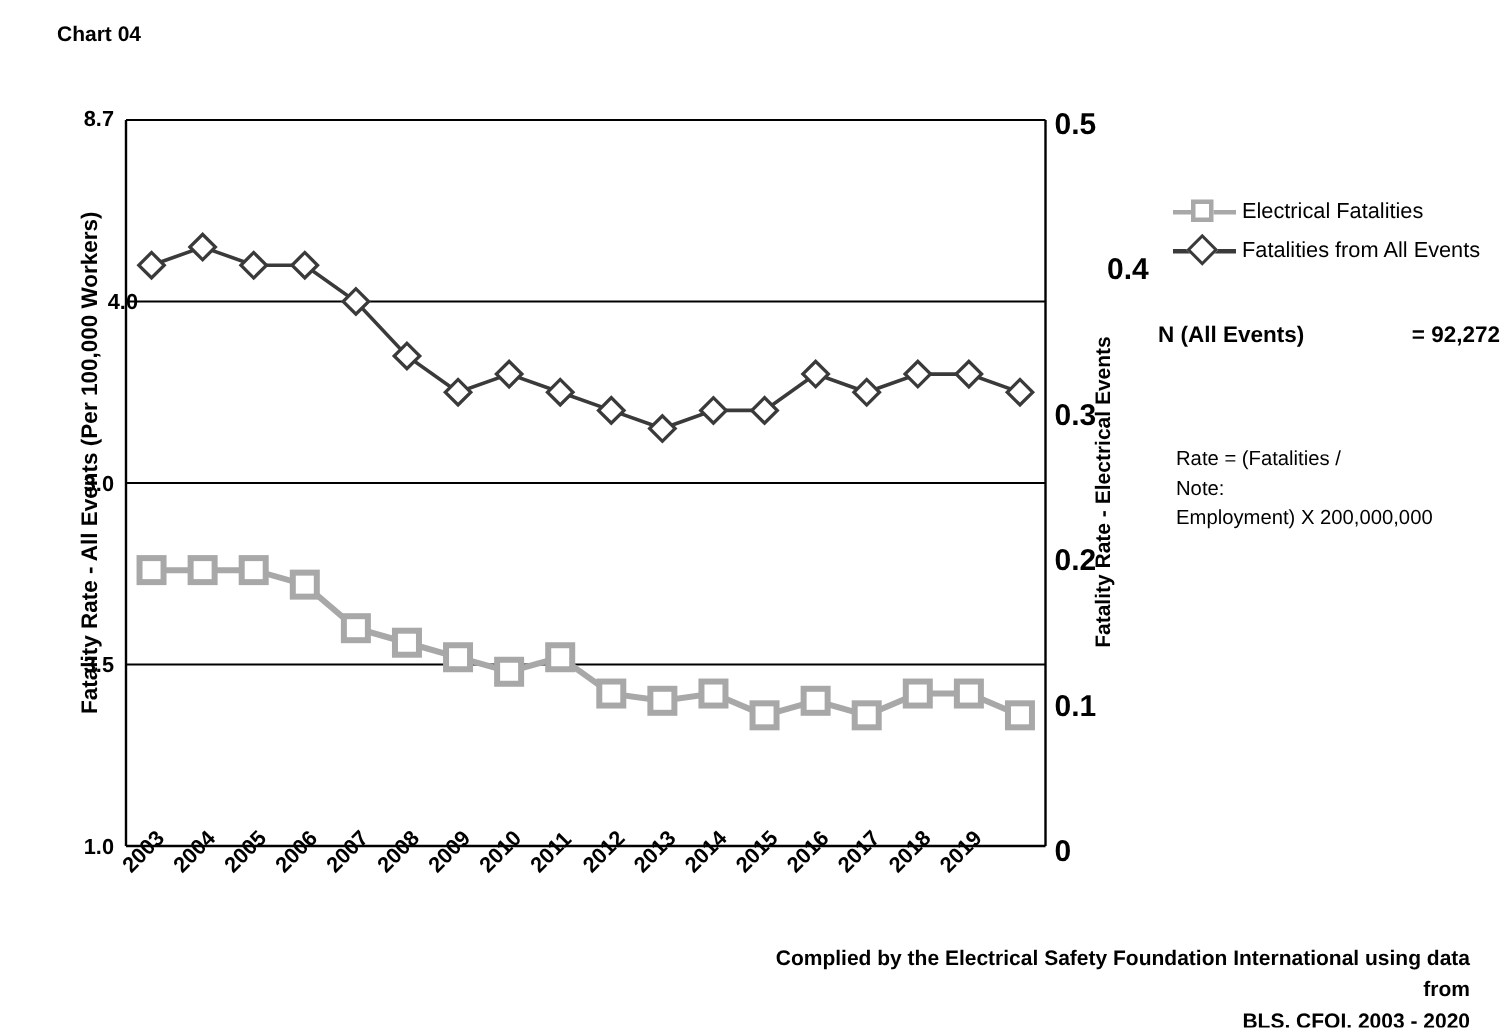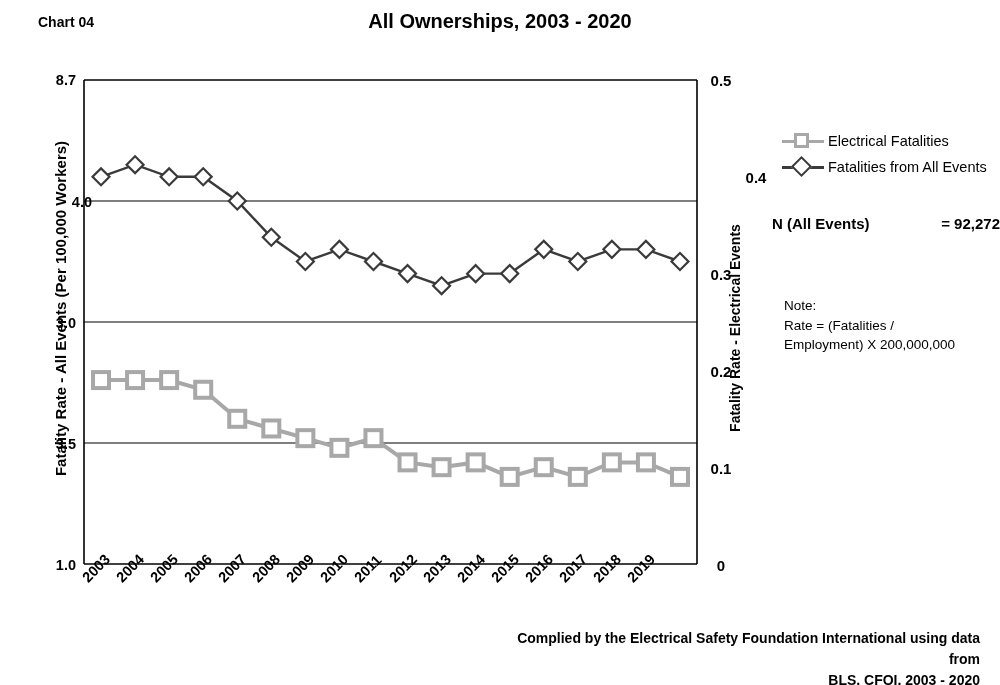--- a/index.html
+++ b/index.html
@@ -66,22 +66,22 @@
     right: 0;
     width: 40px;
     text-align: right;
     font-size: 14.5px;
     font-weight: bold;
   }
   .tick-label-right {
     position: absolute;
     left: 0;
     width: 36px;
-    text-align: center;
-    font-size: 15px;
+    text-align: left;
+    font-size: 20px;
     font-weight: bold;
   }
   .xtick {
     position: absolute;
     font-size: 14.5px;
     font-weight: bold;
     transform-origin: left top;
     transform: rotate(-45deg);
     white-space: nowrap;
   }
@@ -157,21 +157,20 @@
   svg { display: block; }
 </style>
 </head>
 <body>
 
 <div id="chart-root">
 
   <div class="chart-label" id="chart-number">Chart 04</div>
 
   <div id="chart-title">
-    <div>All Ownerships, 2003 - 2020</div>
   </div>
 
   <div id="ylabel-left">Fatality Rate - All Events (Per 100,000 Workers)</div>
   <div id="ylabel-right">Fatality Rate - Electrical Events</div>
 
   <div class="tick-label-left" style="left:36px; top:72px;">8.7</div>
   <div class="tick-label-left" style="left:52px; top:194px;">4.0</div>
   <div class="tick-label-left" style="left:36px; top:315px;">3.0</div>
   <div class="tick-label-left" style="left:36px; top:436px;">3.5</div>
   <div class="tick-label-left" style="left:36px; top:557px;">1.0</div>
@@ -271,22 +270,22 @@
       <span>Fatalities from All Events</span>
     </div>
   </div>
 
   <div id="n-stat">
     <span>N (All Events)</span>
     <span>= 92,272</span>
   </div>
 
   <div id="note-block">
+    <div>Rate = (Fatalities /</div>
     <div>Note:</div>
-    <div>Rate = (Fatalities /</div>
     <div>Employment) X 200,000,000</div>
   </div>
 
   <div id="footer">
     <div>Complied by the Electrical Safety Foundation International using data from</div>
     <div>BLS, CFOI, 2003 - 2020</div>
   </div>
 
 </div>
 

